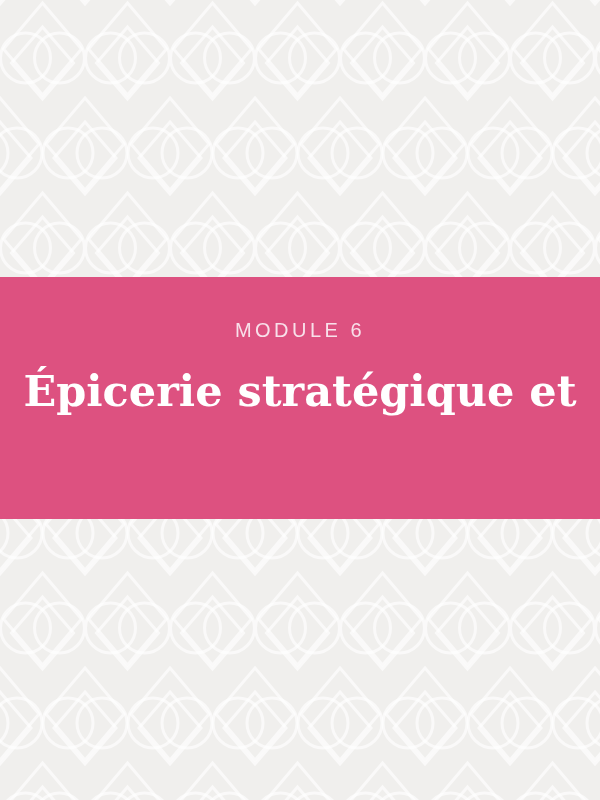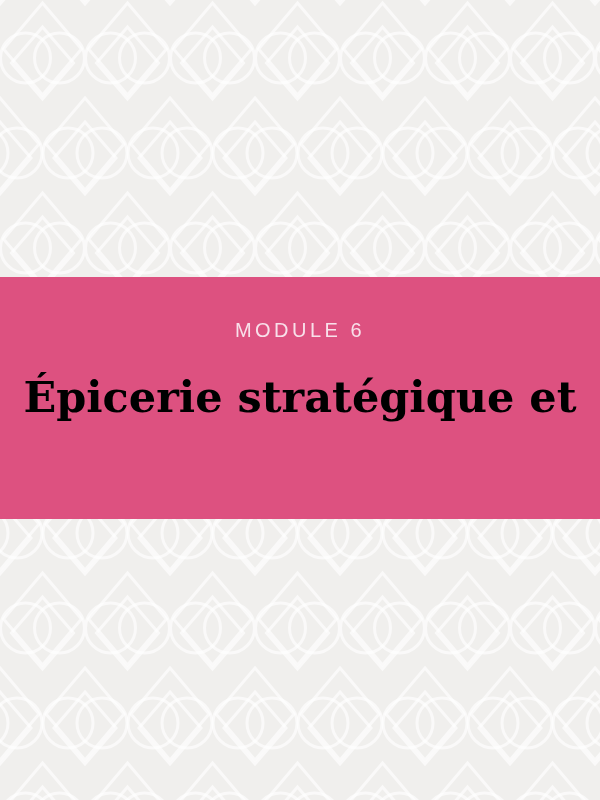--- a/index.html
+++ b/index.html
@@ -25,25 +25,25 @@
     background: #dd5180;
     box-sizing: border-box;
     padding-top: 42px;
     text-align: center;
   }
   .module-label {
     color: #f8e0ea;
     font-size: 20px;
     font-weight: 400;
     letter-spacing: 3.5px;
-    margin-bottom: 27px;
+    margin-bottom: 21px;
   }
   .banner-title {
     margin: 0;
-    color: #000000;
+    color: #ffffff;
     font-family: "DejaVu Serif", serif;
     font-weight: 700;
     font-size: 43px;
     line-height: 57px;
     letter-spacing: 0px;
   }
   .logo {
     position: absolute;
     left: 0;
     top: 620px;

